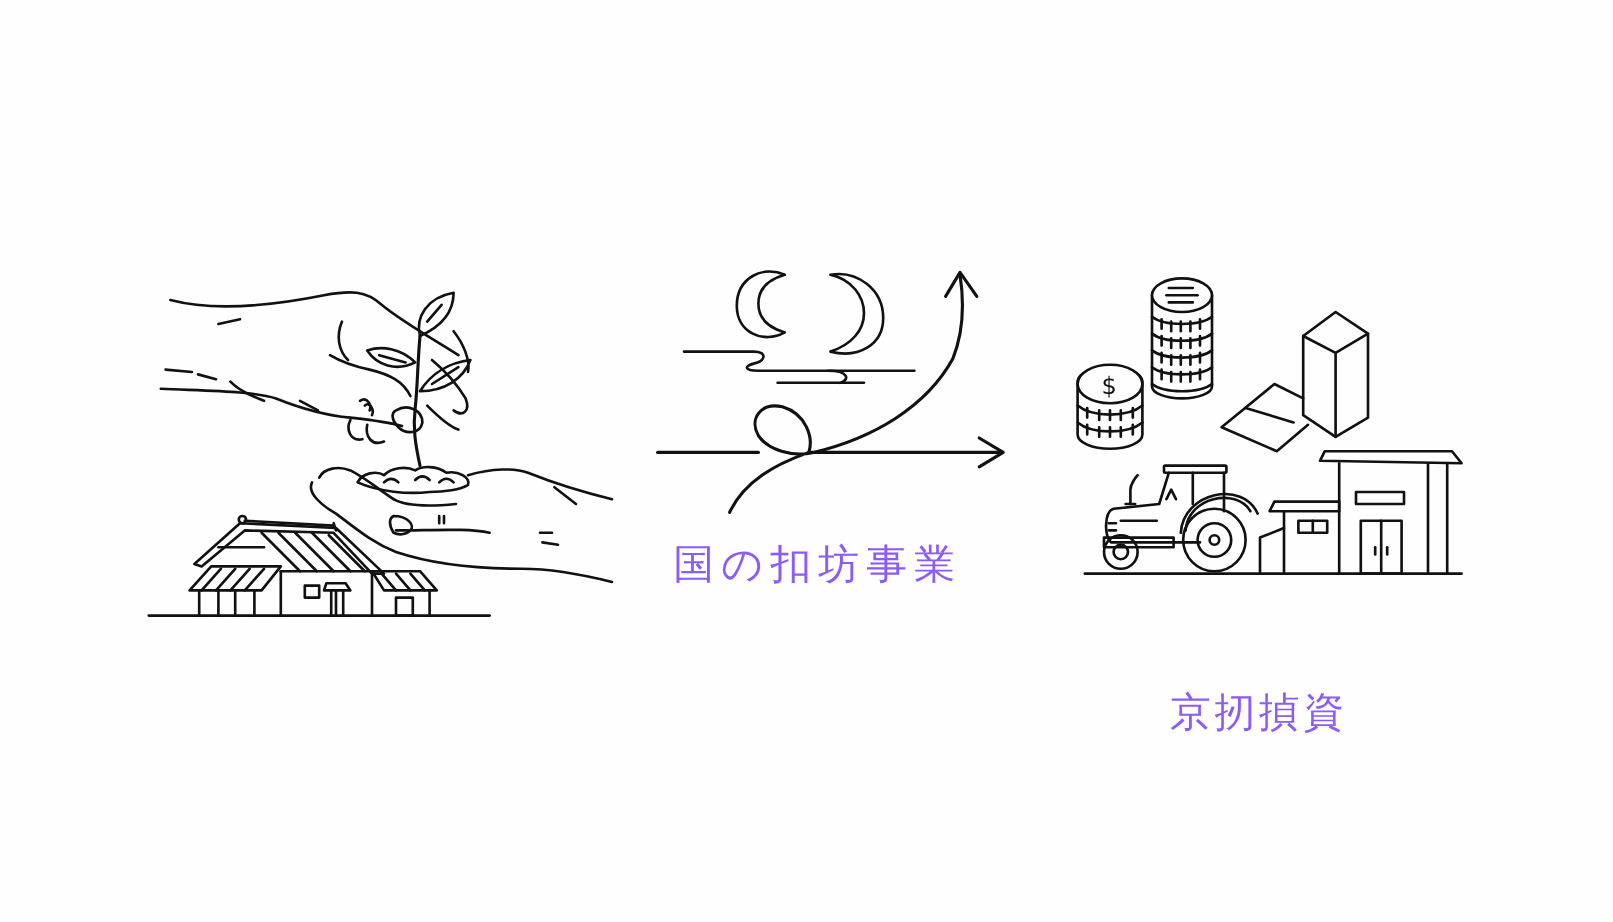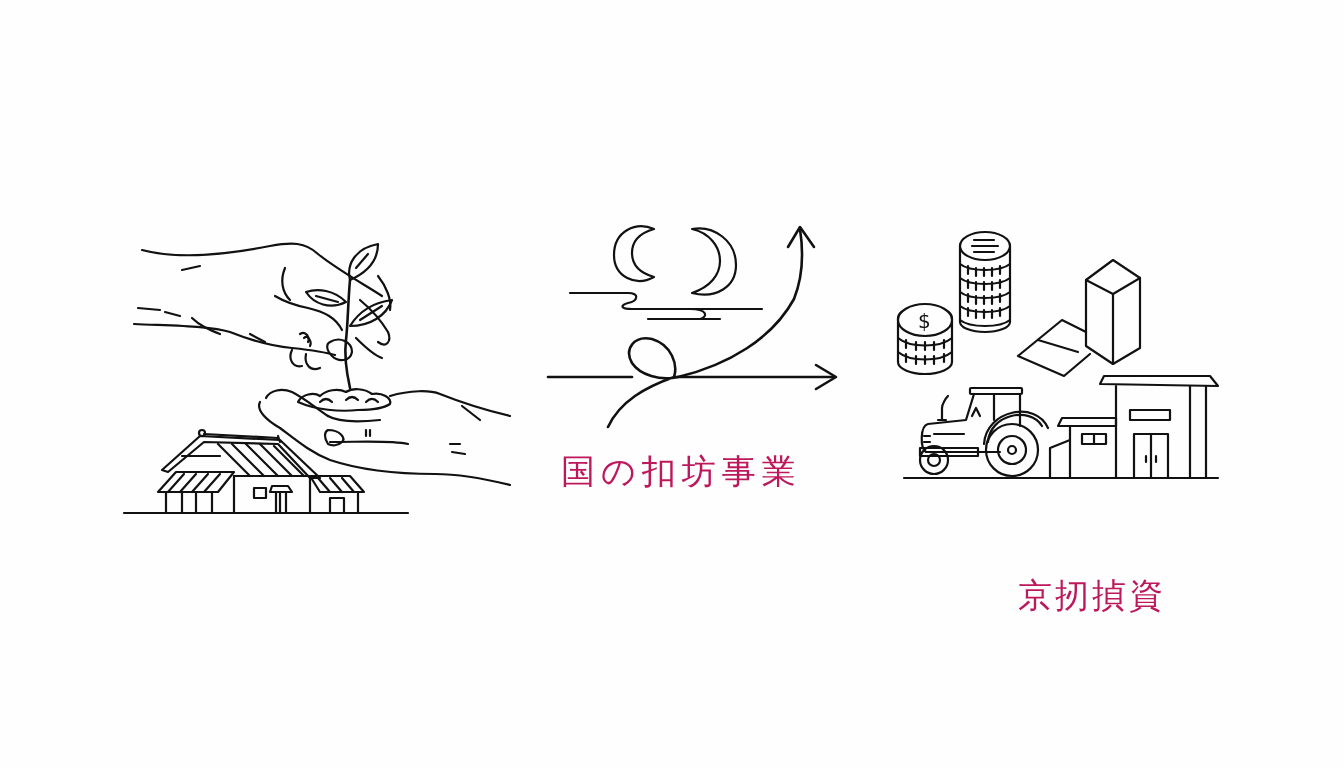--- a/index.html
+++ b/index.html
@@ -22,27 +22,27 @@
       position: absolute;
     }
     .panel-art svg {
       display: block;
       overflow: visible;
     }
     .caption {
       position: absolute;
       font-size: 34px;
       line-height: 40px;
-      color: #be185d;
+      color: #8b5cf6;
       white-space: nowrap;
       letter-spacing: 3px;
     }
     #cap-left  { left: 205px; top: 575px; }
     #cap-center{ left: 561px; top: 451px; letter-spacing: 6px; }
-    #cap-right { left: 1018px; top: 575px; }
+    #cap-right { left: 975px; top: 575px; font-family: Liberation Serif, serif; }
 
     svg .s { fill: none; stroke: #111; stroke-width: 2.2; stroke-linecap: round; stroke-linejoin: round; }
     svg .s3 { fill: none; stroke: #111; stroke-width: 2.6; stroke-linecap: round; stroke-linejoin: round; }
     svg .f { fill: #fefefe; stroke: #111; stroke-width: 2.2; stroke-linejoin: round; }
     svg .dollar { font-family: "DejaVu Sans", sans-serif; font-size: 20px; fill: #111; }
   </style>
 </head>
 <body>
 
 <div class="canvas">

